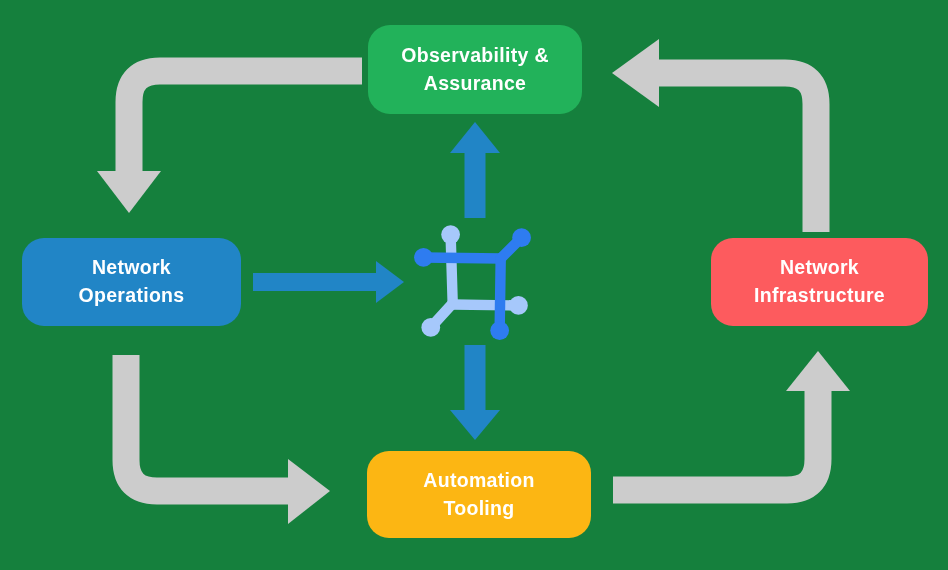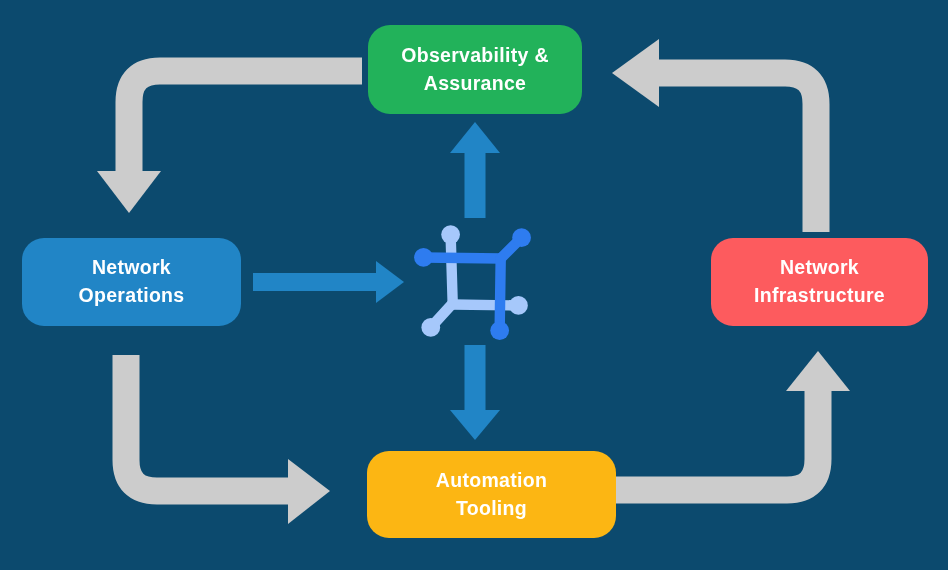--- a/index.html
+++ b/index.html
@@ -6,21 +6,21 @@
   html, body { width: 948px; height: 570px; }
   body {
     background: #000000;
     font-family: "Liberation Sans", "DejaVu Sans", sans-serif;
     overflow: hidden;
   }
   .canvas {
     position: relative;
     width: 948px;
     height: 570px;
-    background: #0c4a6e;
+    background: #15803d;
   }
   .layer {
     position: absolute;
     left: 0; top: 0;
     width: 948px; height: 570px;
   }
   .node {
     position: absolute;
     border-radius: 22px;
     display: flex;
@@ -32,21 +32,21 @@
     color: #ffffff;
     font-size: 19.5px;
     font-weight: bold;
     line-height: 1.42;
     letter-spacing: 0.3px;
     white-space: pre-line;
   }
   .node-observability { left: 368px; top: 25px;  width: 214px; height: 89px; }
   .node-operations    { left: 22px;  top: 238px; width: 219px; height: 88px; }
   .node-infrastructure{ left: 711px; top: 238px; width: 217px; height: 88px; }
-  .node-automation    { left: 367px; top: 451px; width: 249px; height: 87px; }
+  .node-automation    { left: 367px; top: 451px; width: 224px; height: 87px; }
   .center-icon {
     position: absolute;
     left: 412px; top: 222px;
     width: 120px; height: 120px;
   }
 </style>
 </head>
 <body>
 
 <div class="canvas">

